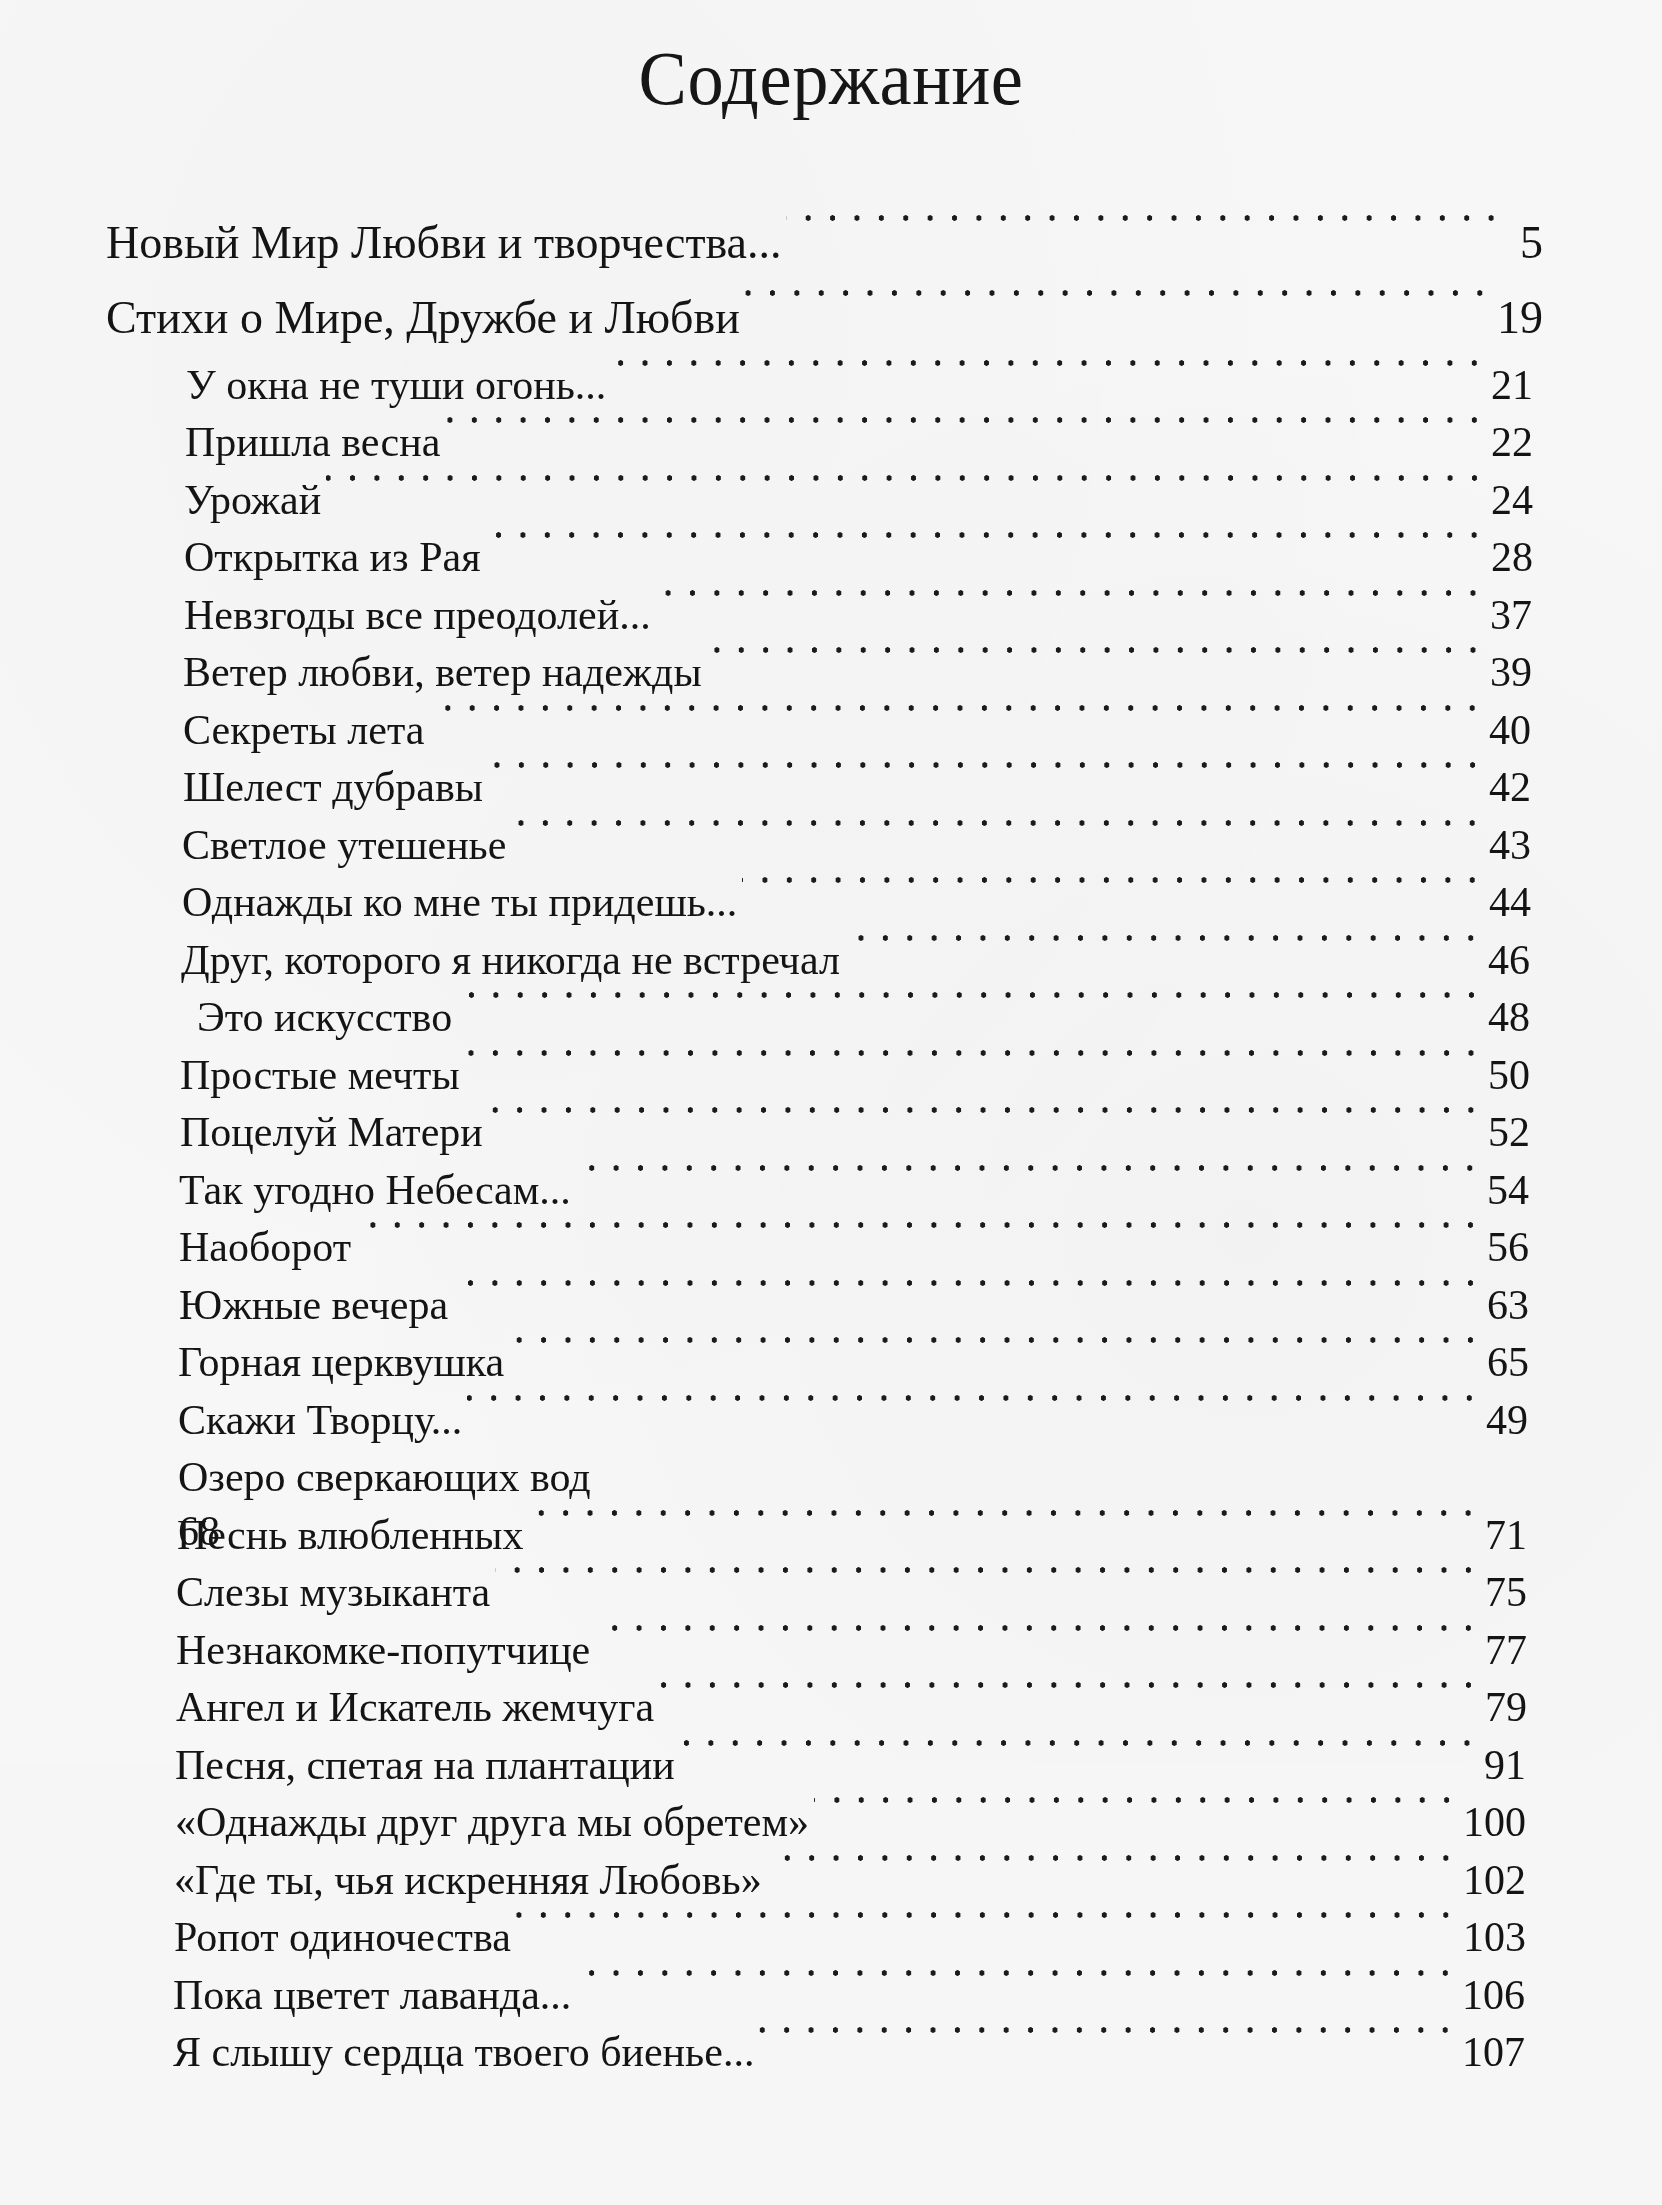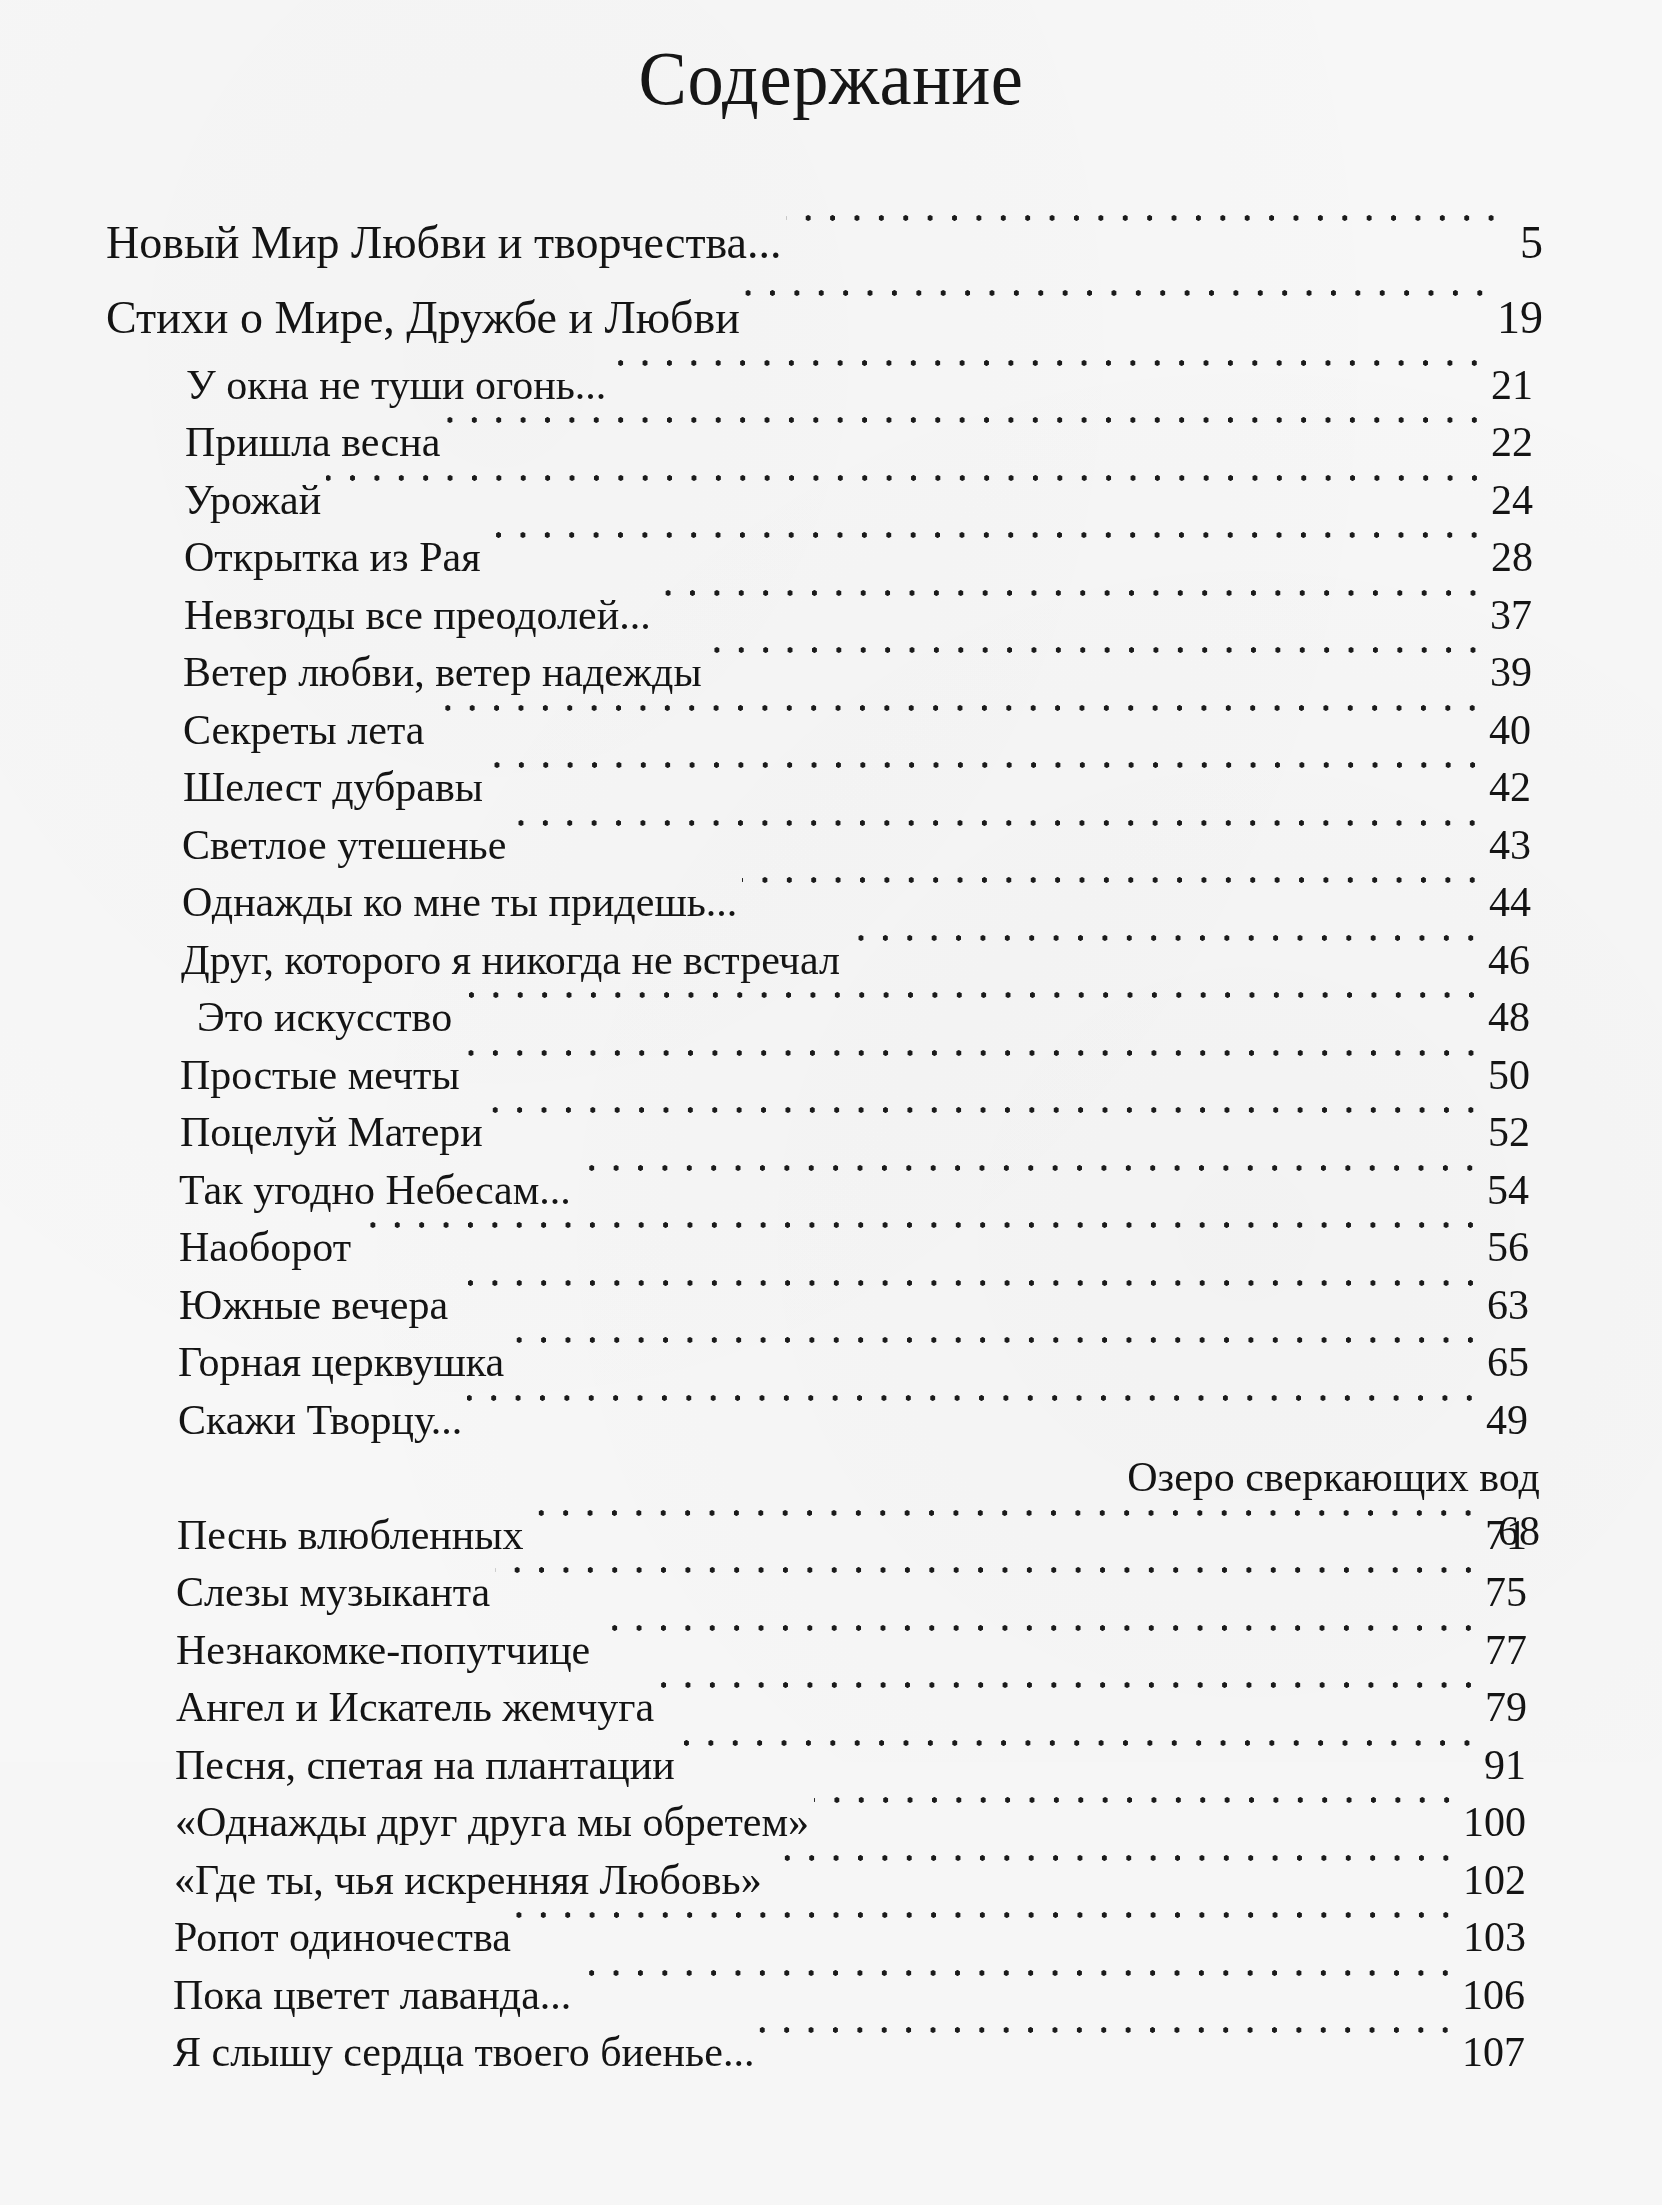--- a/index.html
+++ b/index.html
@@ -37,21 +37,21 @@
   .toc {
     position: absolute;
     left: 0; top: 0;
     width: 100%;
     list-style: none;
     margin: 0; padding: 0;
   }
   .entry {
     position: absolute;
     display: flex;
-    align-items: flex-end;
+    align-items: flex-start;
     white-space: nowrap;
   }
   .entry.level-1 {
     font-size: 46px;
     left: 106px;
     right: 119px;
   }
   .entry.level-2 {
     font-size: 42px;
     right: 129px;

